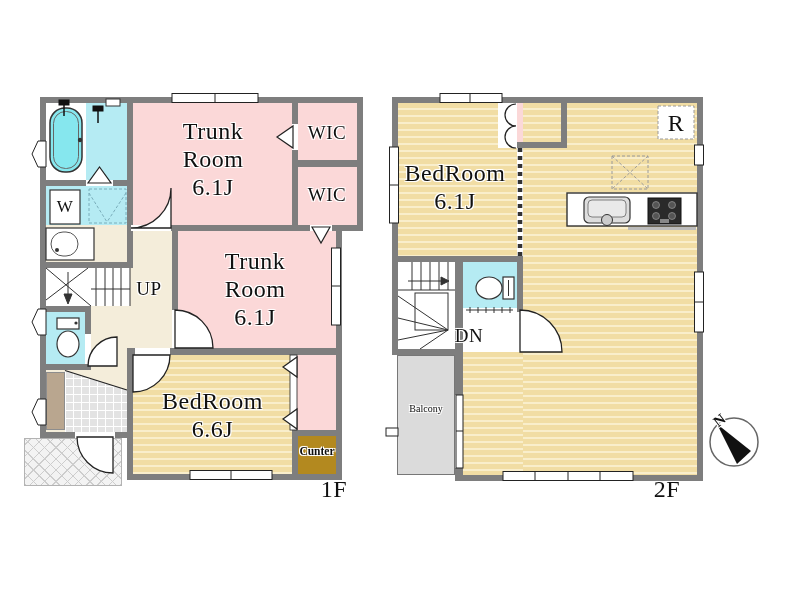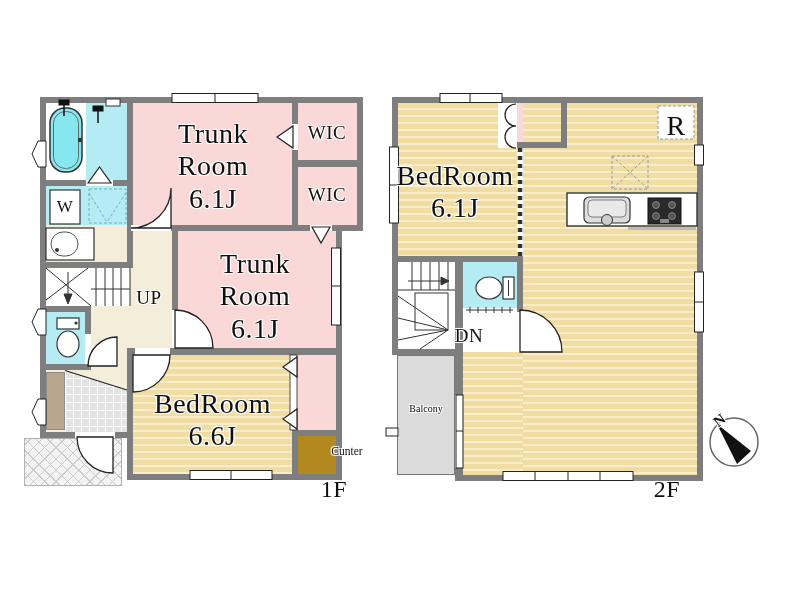--- a/index.html
+++ b/index.html
@@ -21,25 +21,25 @@
         background-size:8px 8px;}
   .cabinet{background:var(--c-cabinet,#b9a68f);border:1px solid #8d8d8d;box-sizing:border-box;}
   .porch{background-color:var(--c-porch,#f3f3f3);
         background-image:repeating-linear-gradient(45deg,#cdcdcd 0 1px,transparent 1px 8px),
                          repeating-linear-gradient(-45deg,#cdcdcd 0 1px,transparent 1px 8px);
         border:1px solid #b3b3b3;box-sizing:border-box;}
   .balcony{background:var(--c-balcony,#dbdbdb);border:1px solid #777;box-sizing:border-box;}
   .lbl{position:absolute;z-index:6;text-align:center;white-space:pre-line;color:#101010;
        line-height:1.16;letter-spacing:0.5px;
        text-shadow:-1px -1px 0 #fff,1px -1px 0 #fff,-1px 1px 0 #fff,1px 1px 0 #fff,0 0 2px #fff;}
-  .f20{font-size:28px;}
+  .f20{font-size:24px;}
   .f19{font-size:19px;}
   .f17{font-size:17px;}
   .f13{font-size:10px;letter-spacing:0;}
-  .f11{font-size:11.5px;font-weight:normal;letter-spacing:0;margin-left:30px;}
+  .f11{font-size:11.5px;font-weight:bold;letter-spacing:0;}
   .f24{font-size:24px;}
   .ldk-name{display:block;font-size:23px;letter-spacing:10px;margin-left:10px;}
   .ldk-size{display:block;font-size:20px;letter-spacing:2px;}
   .nlbl{font-size:15px;font-weight:bold;transform:rotate(-38deg);}
   svg#overlay{position:absolute;left:0;top:0;z-index:4;pointer-events:none;}
 </style>
 </head>
 <body>
 
 <div id="stage">
@@ -297,21 +297,21 @@
 6.1J</div>
   <div class="lbl f19" style="left:297px;top:122px;width:60px;">WIC</div>
   <div class="lbl f19" style="left:297px;top:184px;width:60px;">WIC</div>
   <div class="lbl f20" style="left:190px;top:248px;width:130px;">Trunk
 Room
 6.1J</div>
   <div class="lbl f20" style="left:145px;top:388px;width:135px;">BedRoom
 6.6J</div>
   <div class="lbl f11" style="left:298px;top:445px;width:38px;">Cunter</div>
   <div class="lbl f17" style="left:49px;top:197px;width:32px;">W</div>
-  <div class="lbl f19" style="left:128px;top:287px;width:42px;">UP</div>
+  <div class="lbl f19" style="left:128px;top:278px;width:42px;">UP</div>
   <div class="lbl f24" style="left:308px;top:476px;width:52px;">1F</div>
 
   <div class="lbl f20" style="left:396px;top:160px;width:118px;">BedRoom
 6.1J</div>
   <div class="lbl f20" style="left:658px;top:110px;width:36px;">R</div>
   <div class="lbl f19" style="left:446px;top:325px;width:46px;text-align:center;">DN</div>
   <div class="lbl f13" style="left:393px;top:403px;width:66px;">Balcony</div>
   <div class="lbl f24" style="left:628px;top:476px;width:52px;text-align:right;">2F</div>
 
   <div class="lbl nlbl" style="left:706px;top:412px;width:28px;">N</div>

